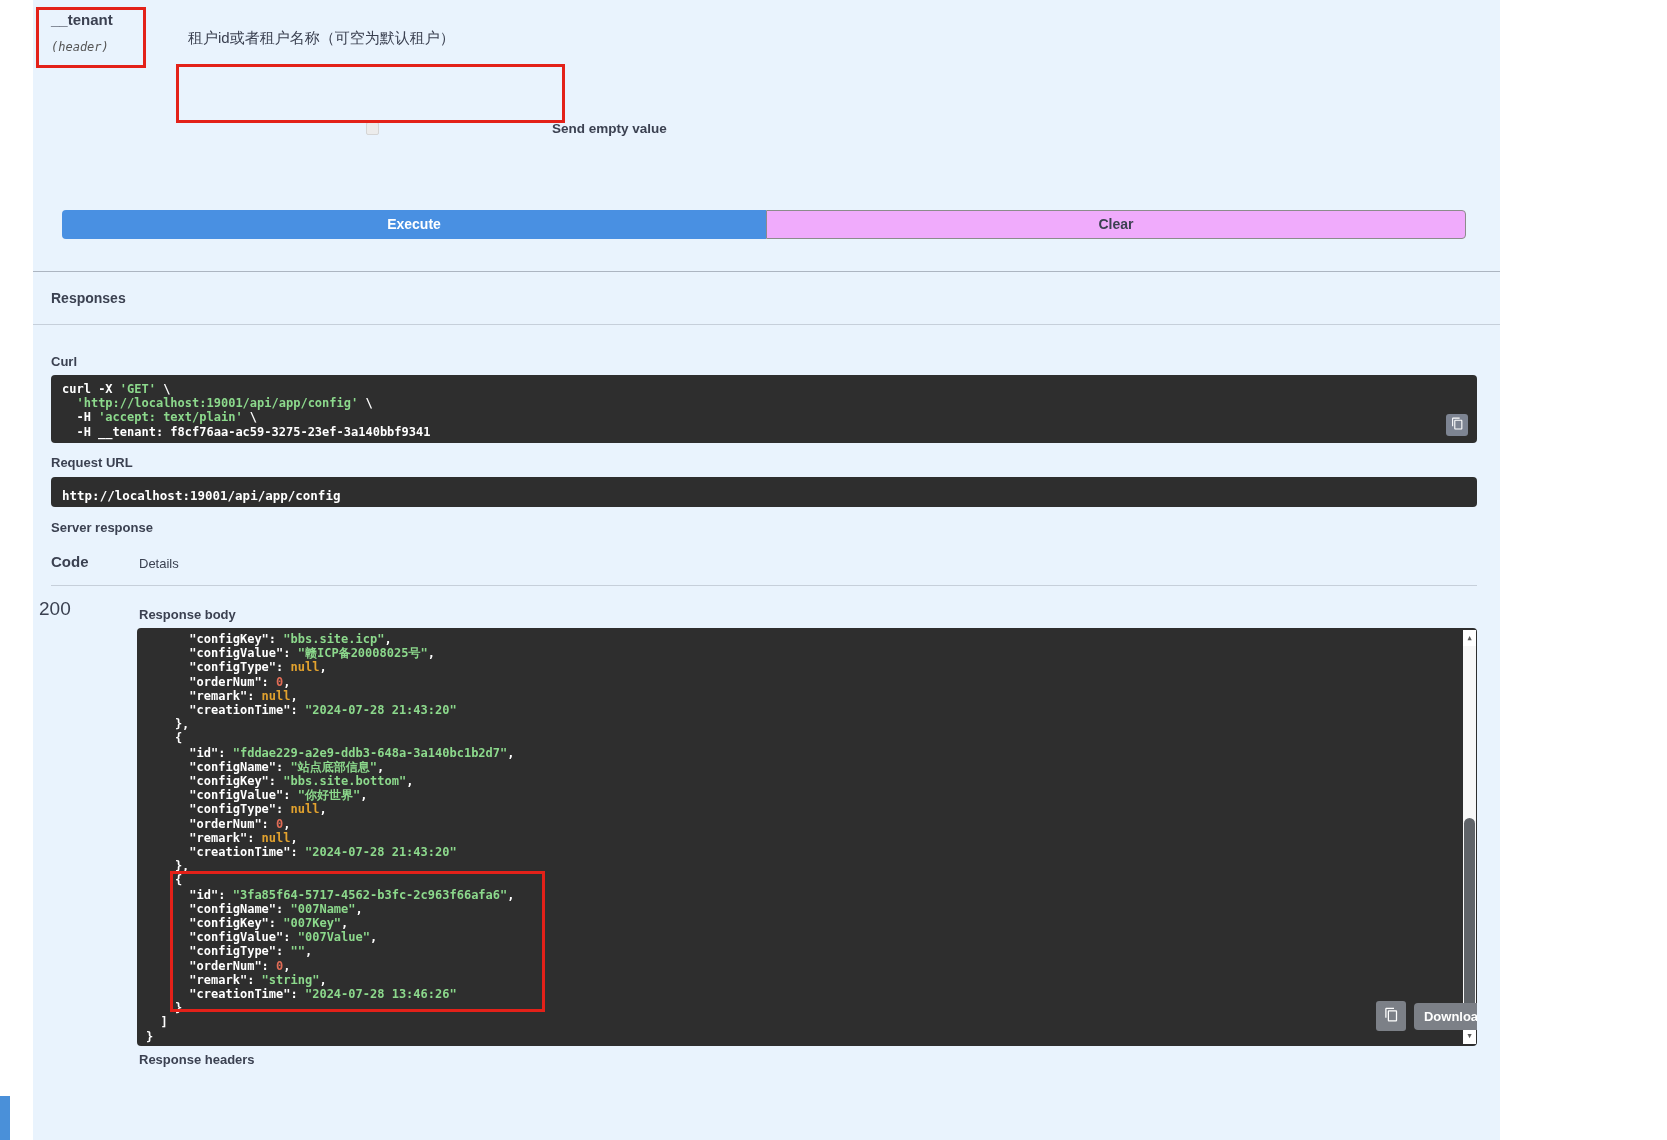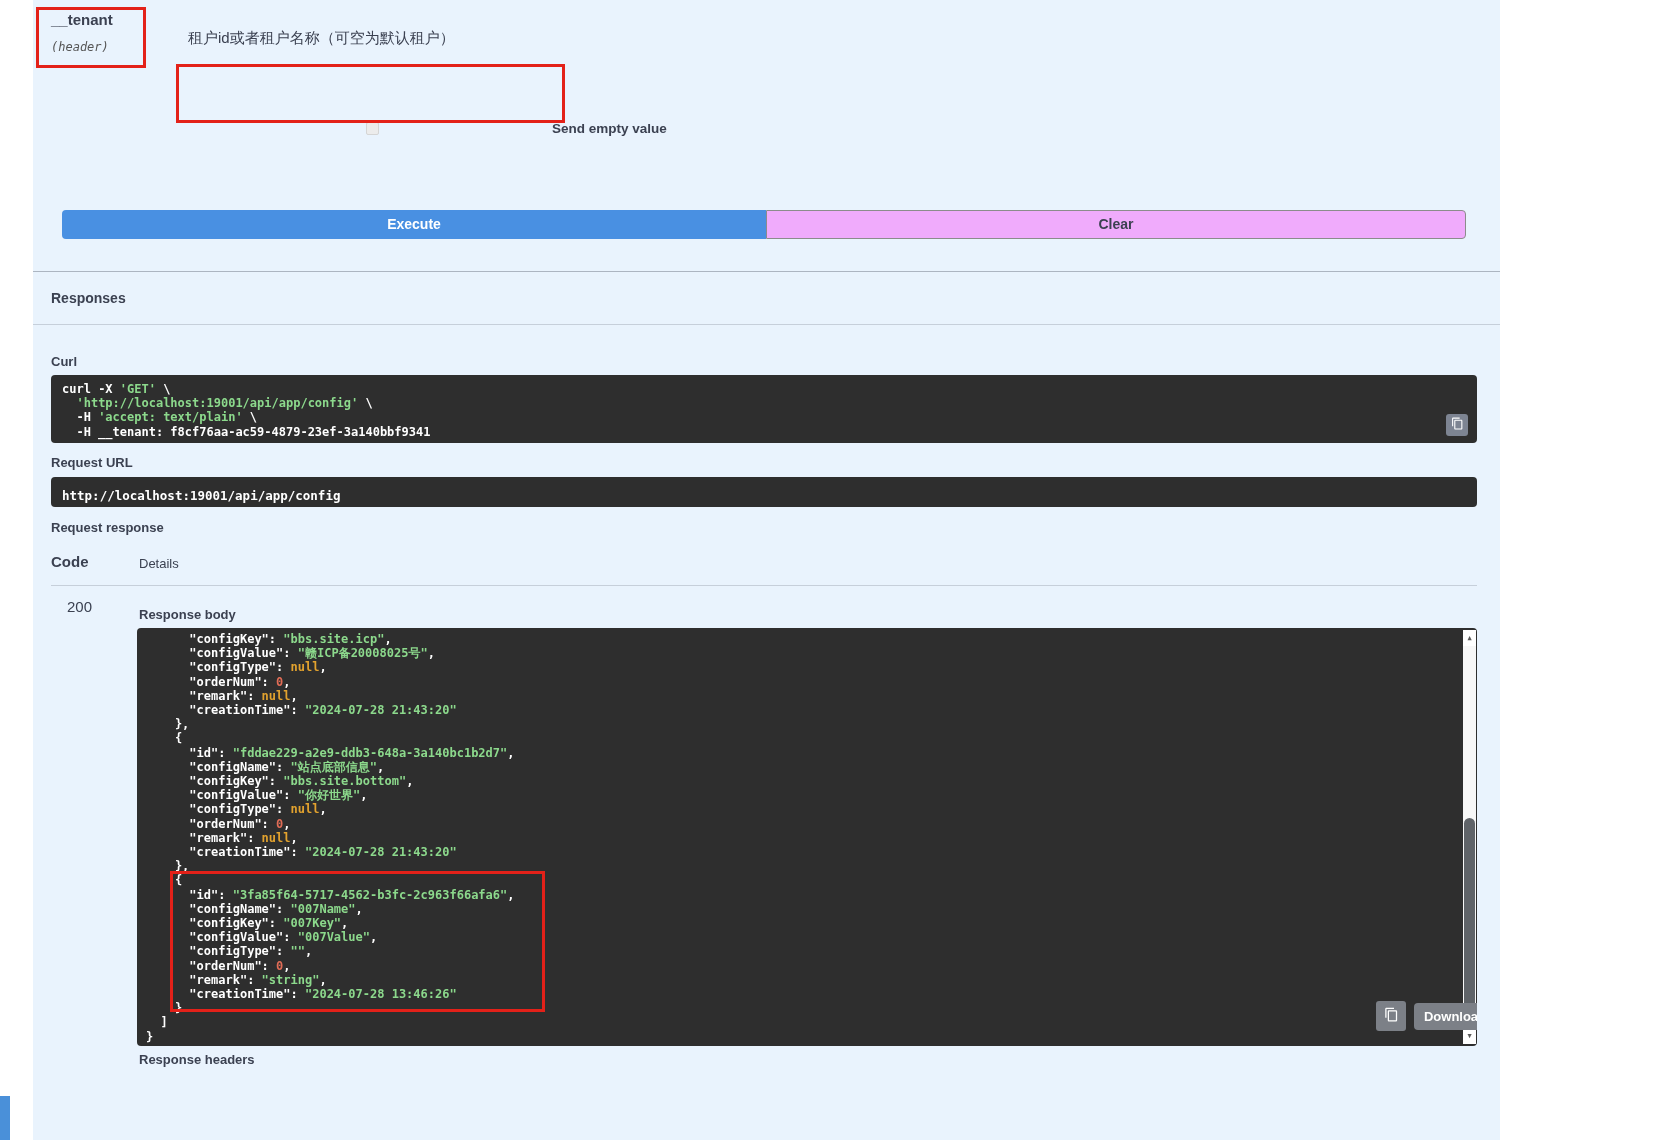--- a/index.html
+++ b/index.html
@@ -43,21 +43,21 @@
   .tok-s { color: #8cd98c; }
   .tok-n { color: #e06c56; }
   .tok-u { color: #e2a22e; }
 
   .copy-btn { position: absolute; width: 22px; height: 22px; background: #7d8492; border: none; border-radius: 3px; display: flex; align-items: center; justify-content: center; cursor: pointer; }
   .curl-copy { right: 9px; bottom: 7px; }
 
   .code-col-header { left: 18px; top: 553px; font-size: 15px; font-weight: bold; }
   .details-col-header { left: 106px; top: 556px; font-size: 13px; font-weight: normal; }
   .table-header-line { left: 18px; top: 585px; width: 1426px; height: 1px; background: rgba(59,65,81,.2); }
-  .status-code { left: 34px; top: 598px; font-size: 15px; }
+  .status-code { left: 6px; top: 598px; font-size: 19px; }
   .response-body-label { left: 106px; top: 607px; font-size: 13px; font-weight: bold; }
 
   .response-block { left: 104px; top: 628px; width: 1340px; height: 418px; padding: 4px 26px 4px 9px; overflow: hidden; position: absolute; }
 
   
   .scroll-track { position: absolute; right: 1px; top: 2px; width: 13px; height: 414px; background: #f7f7f7; border-radius: 2px; }
   .scroll-btn { position: absolute; left: 0; width: 13px; height: 16px; background: #ffffff; color: #5a5a5a; font-size: 7px; line-height: 16px; text-align: center; cursor: pointer; }
   .scroll-btn-up { top: 0; }
   .scroll-btn-down { bottom: 0; }
   .scroll-thumb { position: absolute; left: 1px; top: 188px; width: 11px; height: 196px; background: #5f6368; border-radius: 6px; cursor: pointer; }
@@ -93,37 +93,37 @@
     <div class="abs responses-line-top"></div>
     <div class="abs responses-title">Responses</div>
     <div class="abs responses-line-bottom"></div>
 
     <div class="abs section-label curl-label">Curl</div>
     <div class="abs dark-block curl-block">
       <div id="curl-code">
           <div class="code-line"><span class="tok-k">curl</span><span class="tok-p"> -X </span><span class="tok-s">'GET'</span><span class="tok-p"> \</span></div>
           <div class="code-line"><span class="tok-p">  </span><span class="tok-s">'http://localhost:19001/api/app/config'</span><span class="tok-p"> \</span></div>
           <div class="code-line"><span class="tok-p">  -H </span><span class="tok-s">'accept: text/plain'</span><span class="tok-p"> \</span></div>
-          <div class="code-line"><span class="tok-p">  -H __tenant: f8cf76aa-ac59-4879-23ef-3a140bbf9341</span></div>
+          <div class="code-line"><span class="tok-p">  -H __tenant: f8cf76aa-ac59-3275-23ef-3a140bbf9341</span></div>
         </div>
       <button class="copy-btn curl-copy">
         <span>
           <svg width="13" height="13" viewBox="0 0 24 24">
               <path fill="#ffffff" d="M16 1H4c-1.1 0-2 .9-2 2v14h2V3h12V1zm3 4H8c-1.1 0-2 .9-2 2v14c0 1.1.9 2 2 2h11c1.1 0 2-.9 2-2V7c0-1.1-.9-2-2-2zm0 16H8V7h11v14z"></path>
             </svg>
         </span>
       </button>
     </div>
 
     <div class="abs section-label request-url-label">Request URL</div>
     <div class="abs dark-block url-block">
       <span class="url-text">http://localhost:19001/api/app/config</span>
     </div>
 
-    <div class="abs section-label server-response-label">Request response</div>
+    <div class="abs section-label server-response-label">Server response</div>
     <div class="abs code-col-header">Code</div>
     <div class="abs details-col-header">Details</div>
     <div class="abs table-header-line"></div>
     <div class="abs status-code">200</div>
     <div class="abs response-body-label">Response body</div>
 
     <div class="dark-block response-block">
       <div id="body-code">
           <div class="code-line"><span class="tok-p">      </span><span class="tok-k">"configKey"</span><span class="tok-p">: </span><span class="tok-s">"bbs.site.icp"</span><span class="tok-p">,</span></div>
           <div class="code-line"><span class="tok-p">      </span><span class="tok-k">"configValue"</span><span class="tok-p">: </span><span class="tok-s">"赣ICP备20008025号"</span><span class="tok-p">,</span></div>

